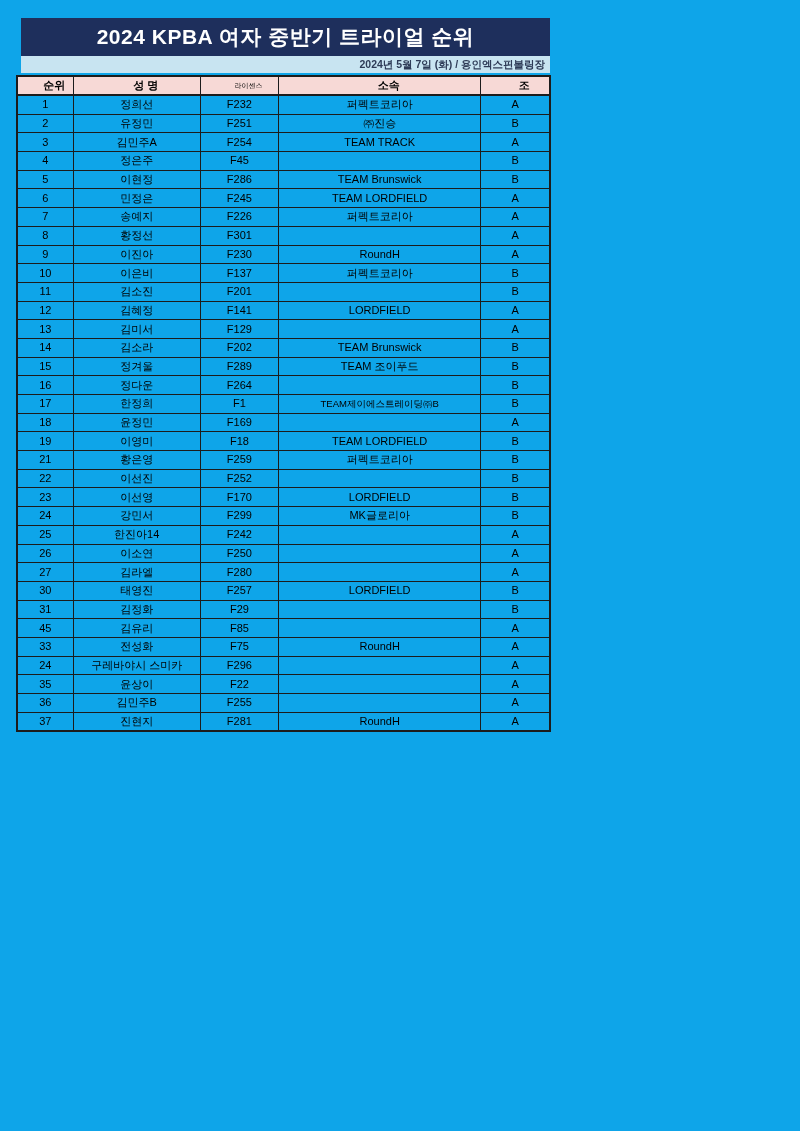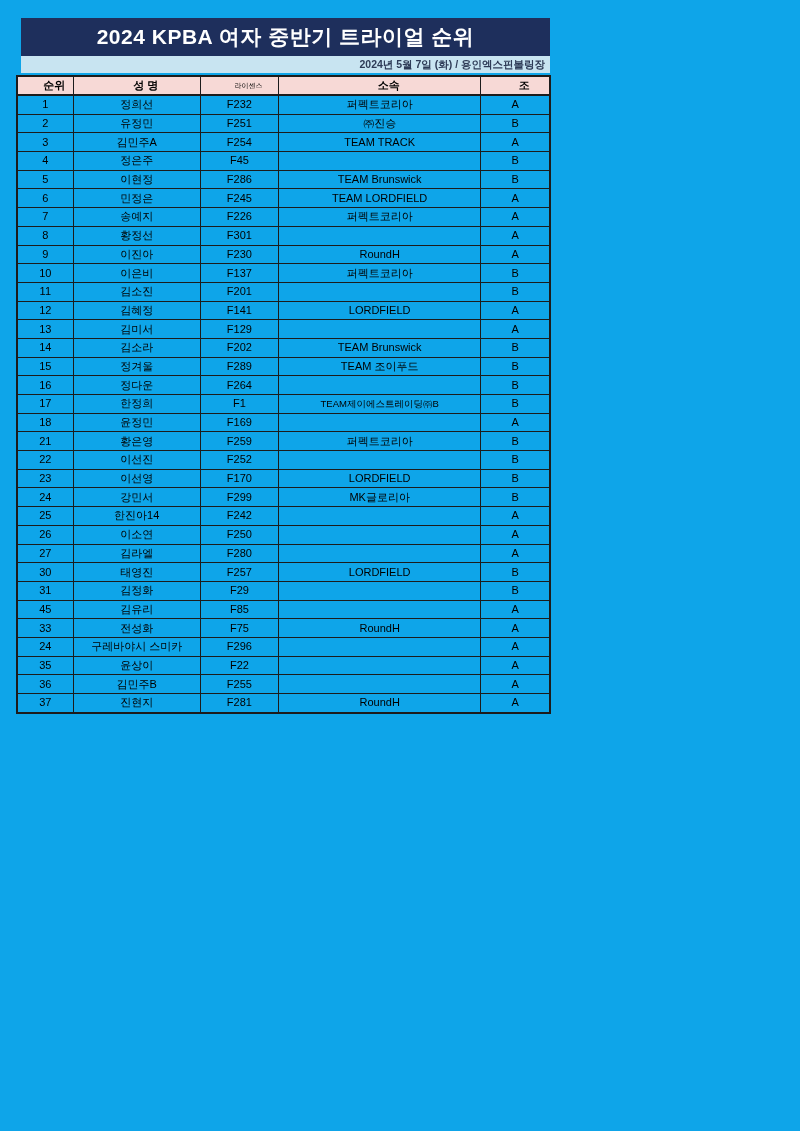--- a/index.html
+++ b/index.html
@@ -241,20 +241,27 @@
           <td>B</td>
         </tr>
         <tr>
           <td>18</td>
           <td>윤정민</td>
           <td>F169</td>
           <td></td>
           <td>A</td>
         </tr>
         <tr>
+          <td>19</td>
+          <td>이영미</td>
+          <td>F18</td>
+          <td>TEAM LORDFIELD</td>
+          <td>B</td>
+        </tr>
+        <tr>
           <td>21</td>
           <td>황은영</td>
           <td>F259</td>
           <td>퍼펙트코리아</td>
           <td>B</td>
         </tr>
         <tr>
           <td>22</td>
           <td>이선진</td>
           <td>F252</td>

